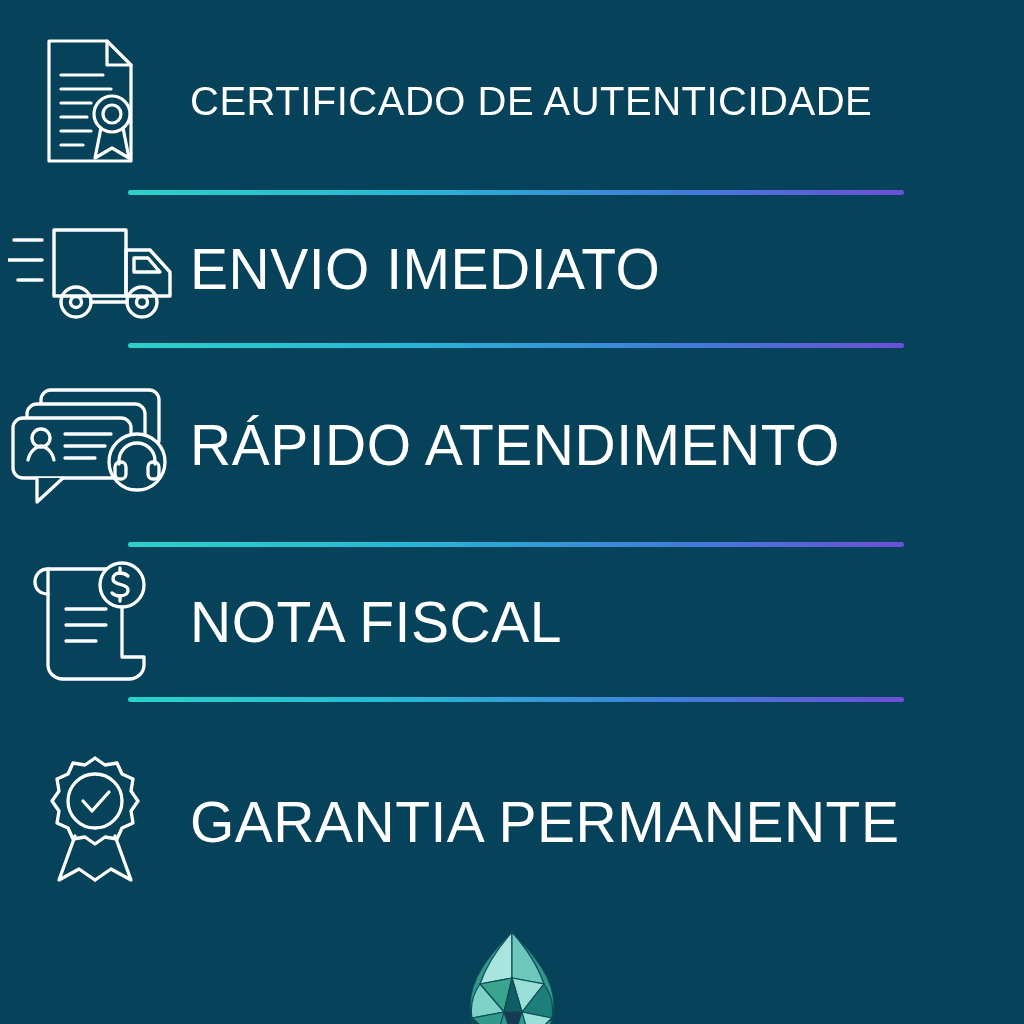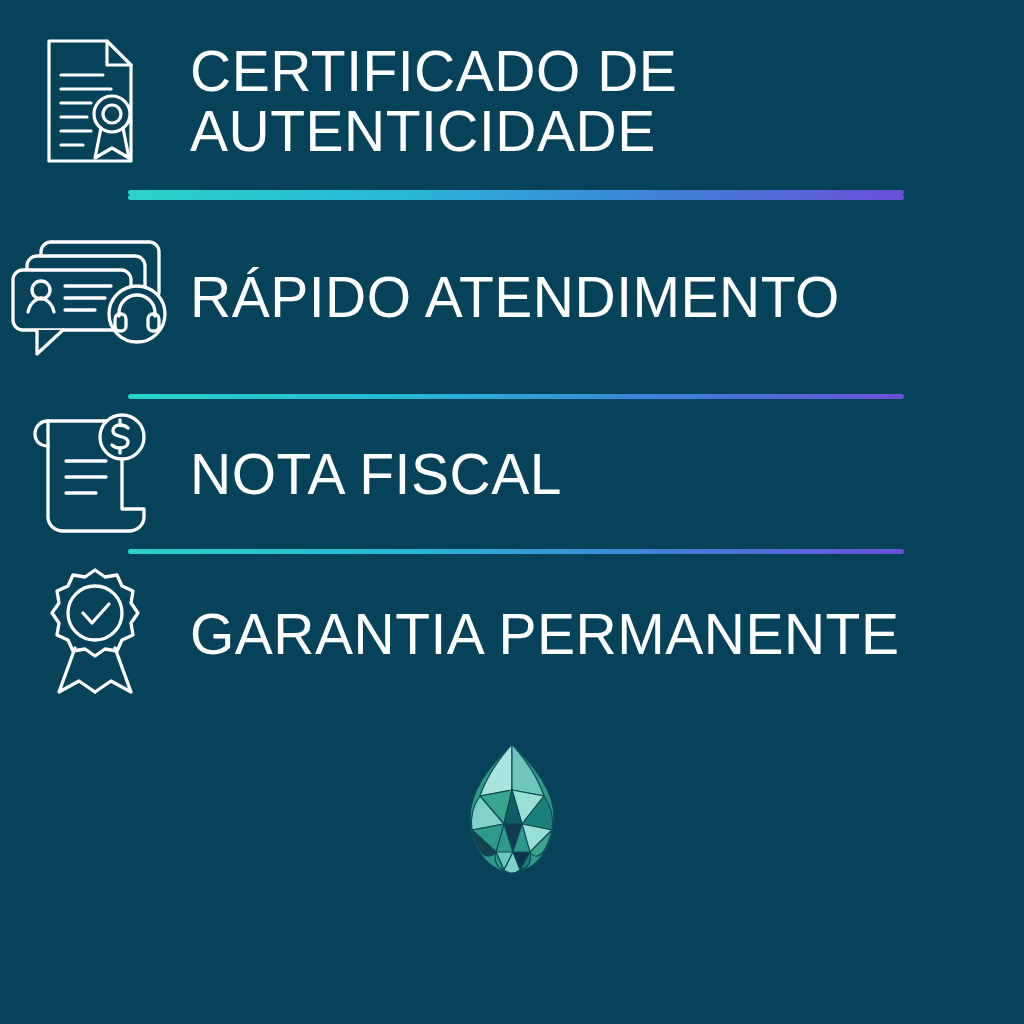--- a/index.html
+++ b/index.html
@@ -52,25 +52,25 @@
     font-size: 57px;
     line-height: 1.06;
     letter-spacing: 0.5px;
     font-weight: 400;
     text-align: left;
     padding-right: 20px;
   }
 
   
   .row-1 { height: 178px; }
-  .row-1 .label-cell { font-size: 57px; }
+  .row-1 .label-cell { font-size: 40px; }
   .row-2 { height: 148px; }
   .row-3 { height: 194px; }
   .row-4 { height: 150px; border-radius: 31px; }
-  .row-5 { height: 160px; }
+  .row-5 { height: 160px; margin-top: 40px; }
 
   .divider {
     height: 5px;
     margin-left: 128px;
     margin-right: 120px;
     background: linear-gradient(90deg, #2ad2c9 0%, #27b8d6 35%, #3f7fd8 70%, #6c4fd8 100%);
     border-radius: 3px;
   }
 
   .logo-wrap {
@@ -104,20 +104,38 @@
           <circle cx="73" cy="79" r="18"></circle>
           <circle cx="73" cy="79" r="9"></circle>
           <path d="M62 93 l-6 30 l17 -10 l17 10 l-6 -30"></path>
         </svg>
       </div>
       <div class="label-cell">CERTIFICADO DE AUTENTICIDADE</div>
     </div>
 
     <div class="divider"></div>
 
+    <div class="benefit-row row-2">
+      <div class="icon-cell">
+        <svg width="175" height="106" viewBox="0 0 175 106" fill="none" stroke="#ffffff" stroke-width="3.4" stroke-linecap="round" stroke-linejoin="round">
+          <path d="M6 24 h28"></path>
+          <path d="M0 44 h34"></path>
+          <path d="M10 64 h24"></path>
+          <path d="M46 14 h72 v66 H46 Z"></path>
+          <path d="M118 34 h24 l20 22 v24 h-44 Z"></path>
+          <path d="M126 42 h14 l12 14 h-26 Z"></path>
+          <circle cx="68" cy="86" r="15"></circle>
+          <circle cx="68" cy="86" r="5.5"></circle>
+          <circle cx="134" cy="86" r="15"></circle>
+          <circle cx="134" cy="86" r="5.5"></circle>
+          <path d="M83 86 h36"></path>
+        </svg>
+      </div>
+      <div class="label-cell">ENVIO IMEDIATO</div>
+    </div>
 
     <div class="divider"></div>
 
     <div class="benefit-row row-3">
       <div class="icon-cell">
         <svg width="176" height="122" viewBox="0 0 176 122" fill="none" stroke="#ffffff" stroke-width="3.3" stroke-linecap="round" stroke-linejoin="round">
           <rect x="34" y="6" width="118" height="60" rx="10"></rect>
           <rect x="20" y="20" width="118" height="60" rx="10" fill="#064259"></rect>
           <rect x="6" y="34" width="118" height="60" rx="10" fill="#064259"></rect>
           <path d="M30 94 l0 24 l26 -24" fill="#064259"></path>

